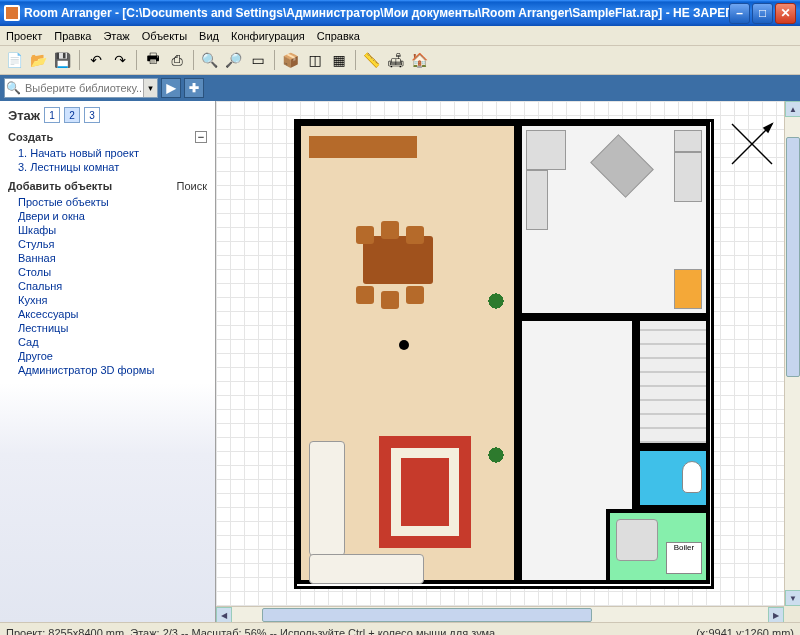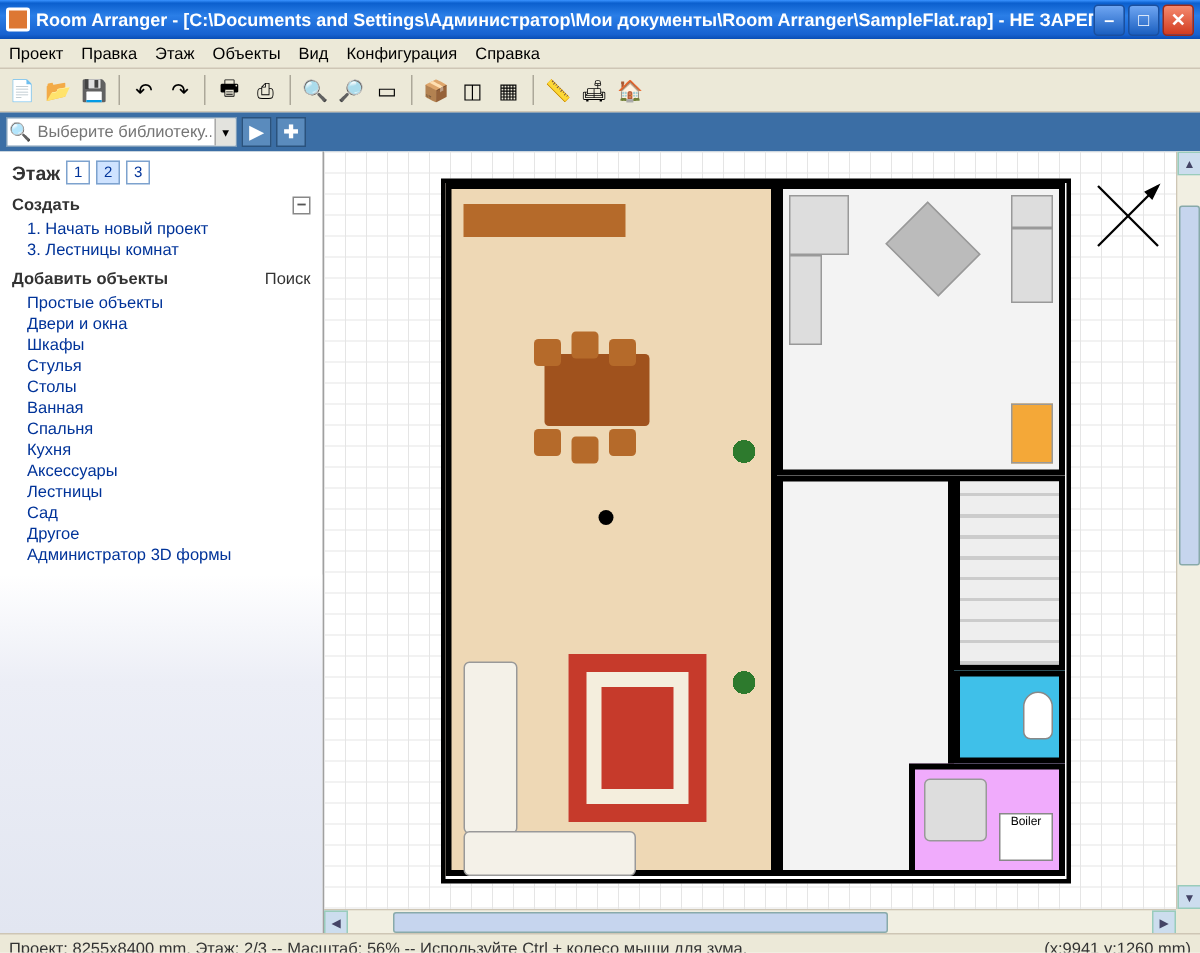--- a/index.html
+++ b/index.html
@@ -56,21 +56,21 @@
 .compass { position:absolute; right:20px; top:15px; width:56px; height:56px; }
 .compass svg { width:100%; height:100%; }
 
 
 .room { position:absolute; border:4px solid #000; }
 .living { left:0; top:0; width:221px; height:462px; background:#eed8b5; border-right-width:4px; }
 .kitchen { left:221px; top:0; width:192px; height:195px; background:#f3f3f3; }
 .hall { left:221px; top:195px; width:118px; height:267px; background:#f3f3f3; }
 .stairwell { left:339px; top:195px; width:74px; height:130px; background:#f3f3f3; }
 .bath { left:339px; top:325px; width:74px; height:62px; background:#3fc0e9; }
-.shower { left:309px; top:387px; width:104px; height:75px; background:#f0abfc; }
+.shower { left:309px; top:387px; width:104px; height:75px; background:#86efac; }
 
 
 .furn { position:absolute; }
 .sofa-l { left:8px; top:315px; width:36px; height:115px; background:#f4f1e8; border:1px solid #999; border-radius:4px;}
 .sofa-b { left:8px; top:428px; width:115px; height:30px; background:#f4f1e8; border:1px solid #999; border-radius:4px;}
 .rug { left:78px; top:310px; width:92px; height:112px; background:#f4eedd; border:12px solid #c63a2b; }
 .rug::after{content:"";position:absolute;inset:10px;background:#c63a2b;}
 .table { left:62px; top:110px; width:70px; height:48px; background:#a0521d; border-radius:3px;}
 .chair { width:18px; height:18px; background:#b56a2a; border-radius:3px; position:absolute;}
 .cab { left:8px; top:10px; width:108px; height:22px; background:#b56a2a;}
@@ -174,22 +174,22 @@
 
       <div class="section-head">
         <span>Добавить объекты</span>
         <span class="right">Поиск</span>
       </div>
       <ul class="link-list">
         <li>Простые объекты</li>
         <li>Двери и окна</li>
         <li>Шкафы</li>
         <li>Стулья</li>
+        <li>Ванная</li>
         <li>Столы</li>
-        <li>Ванная</li>
         <li>Спальня</li>
         <li>Кухня</li>
         <li>Аксессуары</li>
         <li>Лестницы</li>
         <li>Сад</li>
         <li>Другое</li>
         <li>Администратор 3D формы</li>
       </ul>
     </div>
     <div class="side-gradient"></div>

